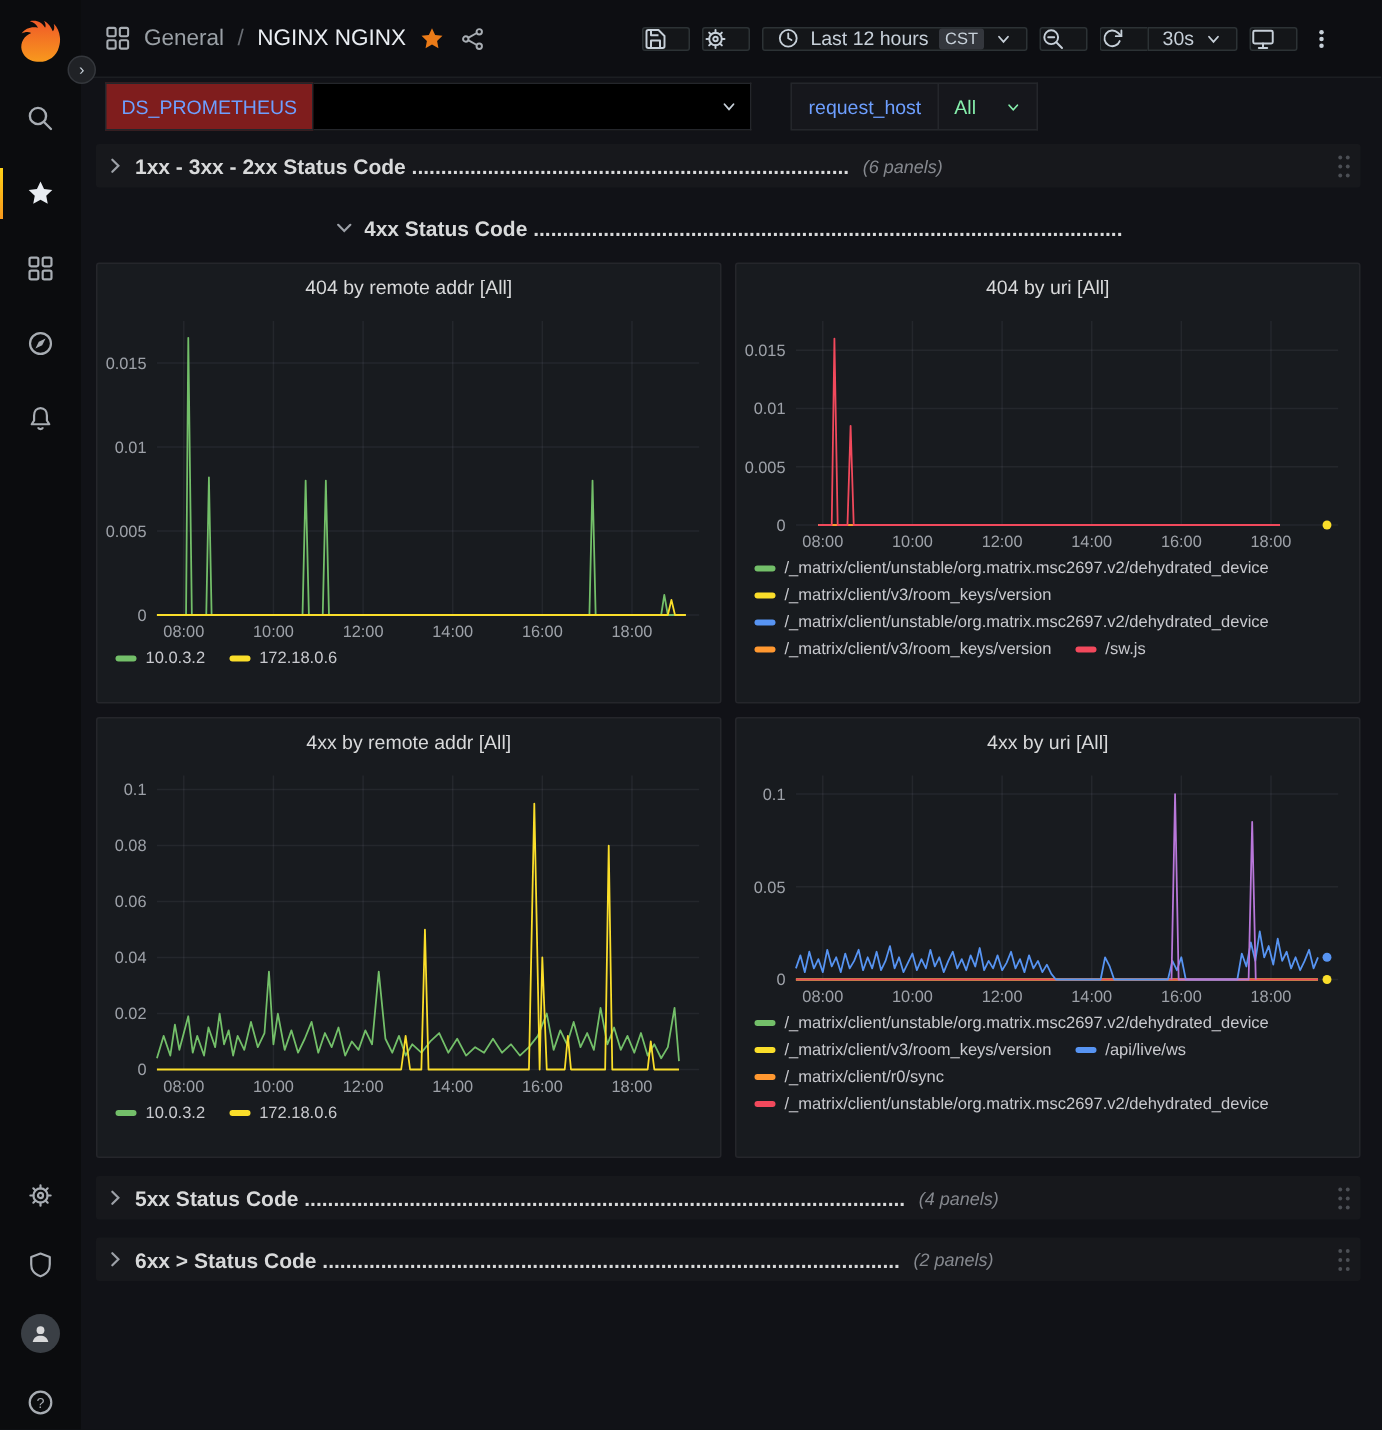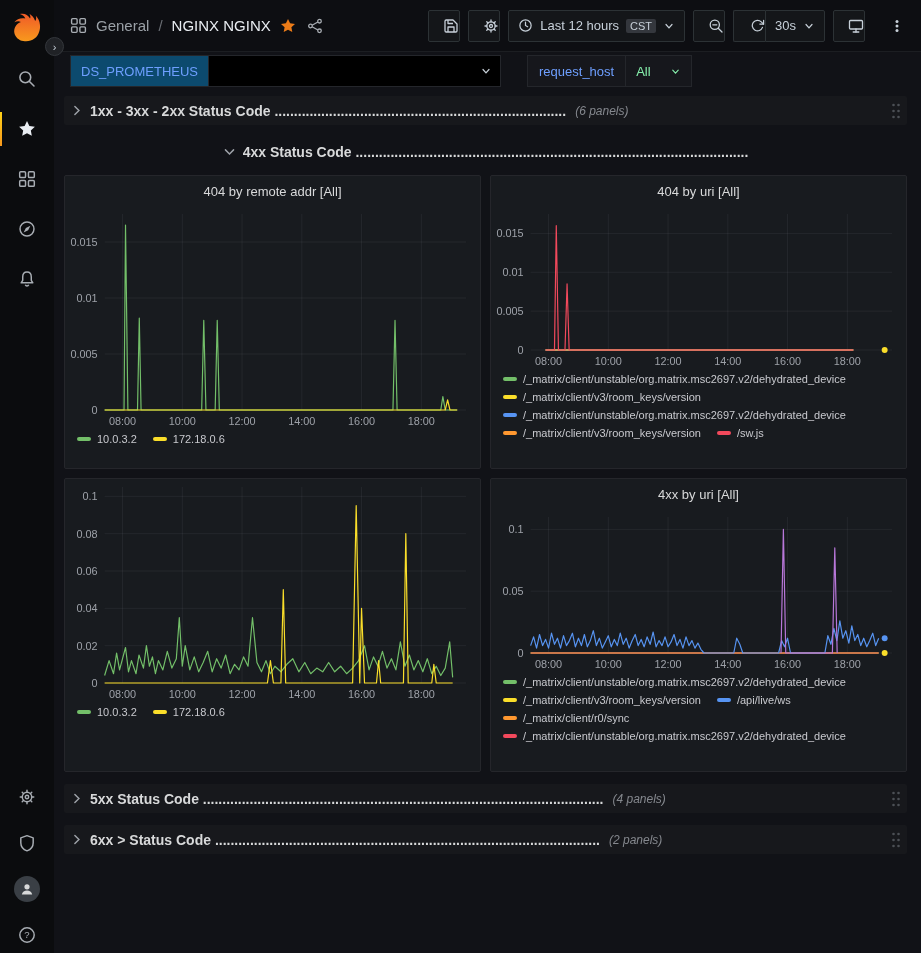--- a/index.html
+++ b/index.html
@@ -29,33 +29,33 @@
 
   
   .topnav { position:absolute; left:54px; right:0; top:0; height:52px; background:#0d0e12;
     border-bottom:1px solid #1c1e22; display:flex; align-items:center; padding:0 16px; }
   .breadcrumb { display:flex; align-items:center; gap:9px; }
   .crumb-icon { color:#a8adb3; }
   .crumb-folder { color:#9aa0a6; font-size:15px; cursor:pointer; }
   .crumb-sep { color:#6a6e74; font-size:15px; }
   .crumb-title { color:#e9edf2; font-size:15px; font-weight:500; }
   .nav-actions { margin-left:auto; display:flex; align-items:center; gap:8px; }
-  .btn { height:32px; min-width:32px; display:flex; align-items:center; justify-content:flex-end; gap:7px;
+  .btn { height:16px; min-width:32px; display:flex; align-items:center; justify-content:space-between; gap:7px;
     background:#141619; border:1px solid #2c3235; border-radius:2px; color:#c7d0d9;
     font-family:inherit; font-size:13px; padding:0 9px; cursor:pointer; }
   .icon-btn { padding:0; width:32px; }
   .badge { background:#34373d; border-radius:2px; font-size:11px; padding:1px 4px; color:#c7d0d9; }
   .btn-group { display:flex; }
   .btn-group .btn:first-child { border-radius:2px 0 0 2px; border-right:none; }
   .btn-group .btn:last-child { border-radius:0 2px 2px 0; }
   .kebab { border:none; background:transparent; width:22px; padding:0; }
 
   
   .submenu { position:absolute; left:54px; right:0; top:52px; height:38px; display:flex; align-items:center; padding:0 16px; }
-  .var-label { height:32px; display:flex; align-items:center; padding:0 10px; background:#0c4a6e;
+  .var-label { height:32px; display:flex; align-items:center; padding:0 10px; background:#7f1d1d;
     border:1px solid #24262b; color:#6e9fff; font-size:13px; cursor:pointer; }
   .var-select { height:32px; width:292px; background:#000; border:1px solid #24262b; border-left:none;
     display:flex; align-items:center; justify-content:flex-end; padding:0 8px; color:#c7d0d9; cursor:pointer; }
   .filter-group { display:flex; margin-left:26px; }
   .filter-key { height:32px; display:flex; align-items:center; padding:0 11px; background:#16171c;
     border:1px solid #24262b; color:#6e9fff; font-size:13px; cursor:pointer; }
   .filter-val { height:32px; display:flex; align-items:center; gap:19px; padding:0 10px; background:#16171c;
     border:1px solid #24262b; border-left:none; color:#86efac; font-size:13px; cursor:pointer;justify-content:space-between; }
 
   
@@ -409,20 +409,21 @@
             <span>/_matrix/client/v3/room_keys/version</span>
           </span>
           <span class="legend-item">
             <span class="legend-marker" style="background: rgb(242, 73, 92);"></span>
             <span>/sw.js</span>
           </span>
         </div>
     </section>
 
     <section class="panel">
+      <header class="panel-title">4xx by remote addr [All]</header>
       <svg class="chart tall" viewBox="0 0 419 224" preserveAspectRatio="none">
           <line x1="40" x2="405" y1="204" y2="204" stroke="rgba(204,204,220,0.07)"></line>
           <text x="33" y="208" text-anchor="end" fill="#9da1a8" font-size="11">0</text>
           <line x1="40" x2="405" y1="166.66666666666666" y2="166.66666666666666" stroke="rgba(204,204,220,0.07)"></line>
           <text x="33" y="170.66666666666666" text-anchor="end" fill="#9da1a8" font-size="11">0.02</text>
           <line x1="40" x2="405" y1="129.33333333333334" y2="129.33333333333334" stroke="rgba(204,204,220,0.07)"></line>
           <text x="33" y="133.33333333333334" text-anchor="end" fill="#9da1a8" font-size="11">0.04</text>
           <line x1="40" x2="405" y1="92" y2="92" stroke="rgba(204,204,220,0.07)"></line>
           <text x="33" y="96" text-anchor="end" fill="#9da1a8" font-size="11">0.06</text>
           <line x1="40" x2="405" y1="54.66666666666665" y2="54.66666666666665" stroke="rgba(204,204,220,0.07)"></line>

